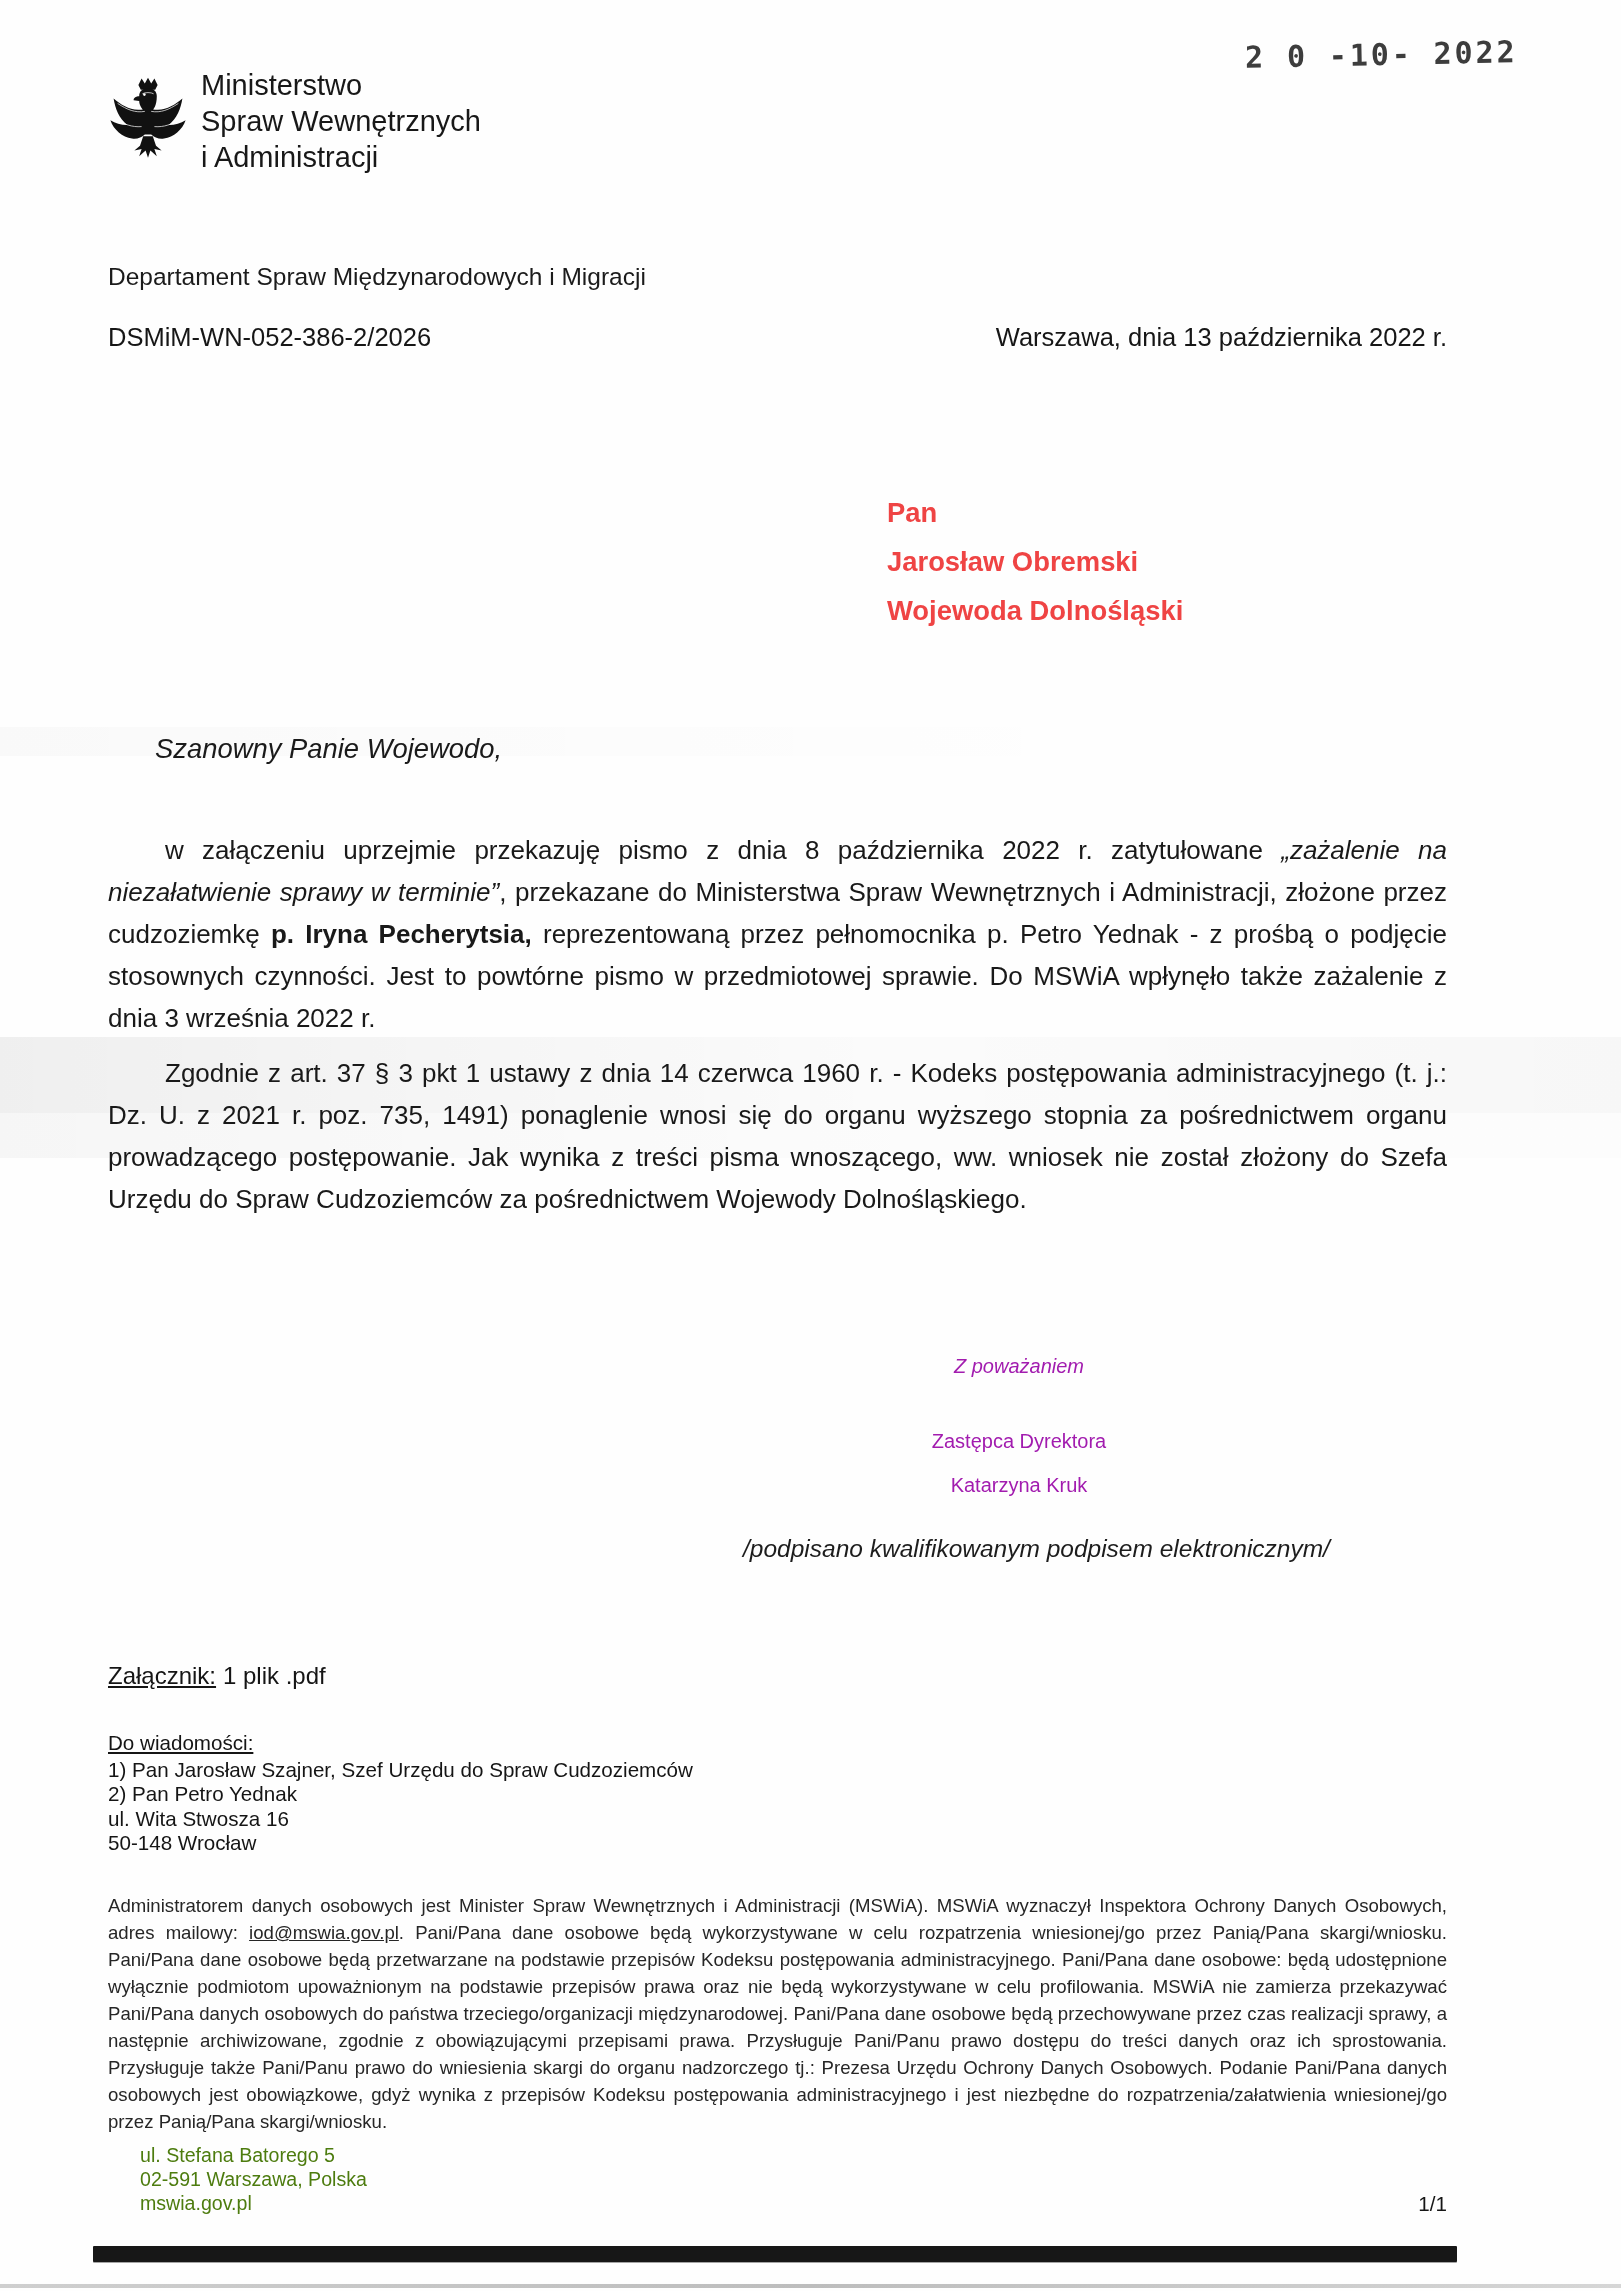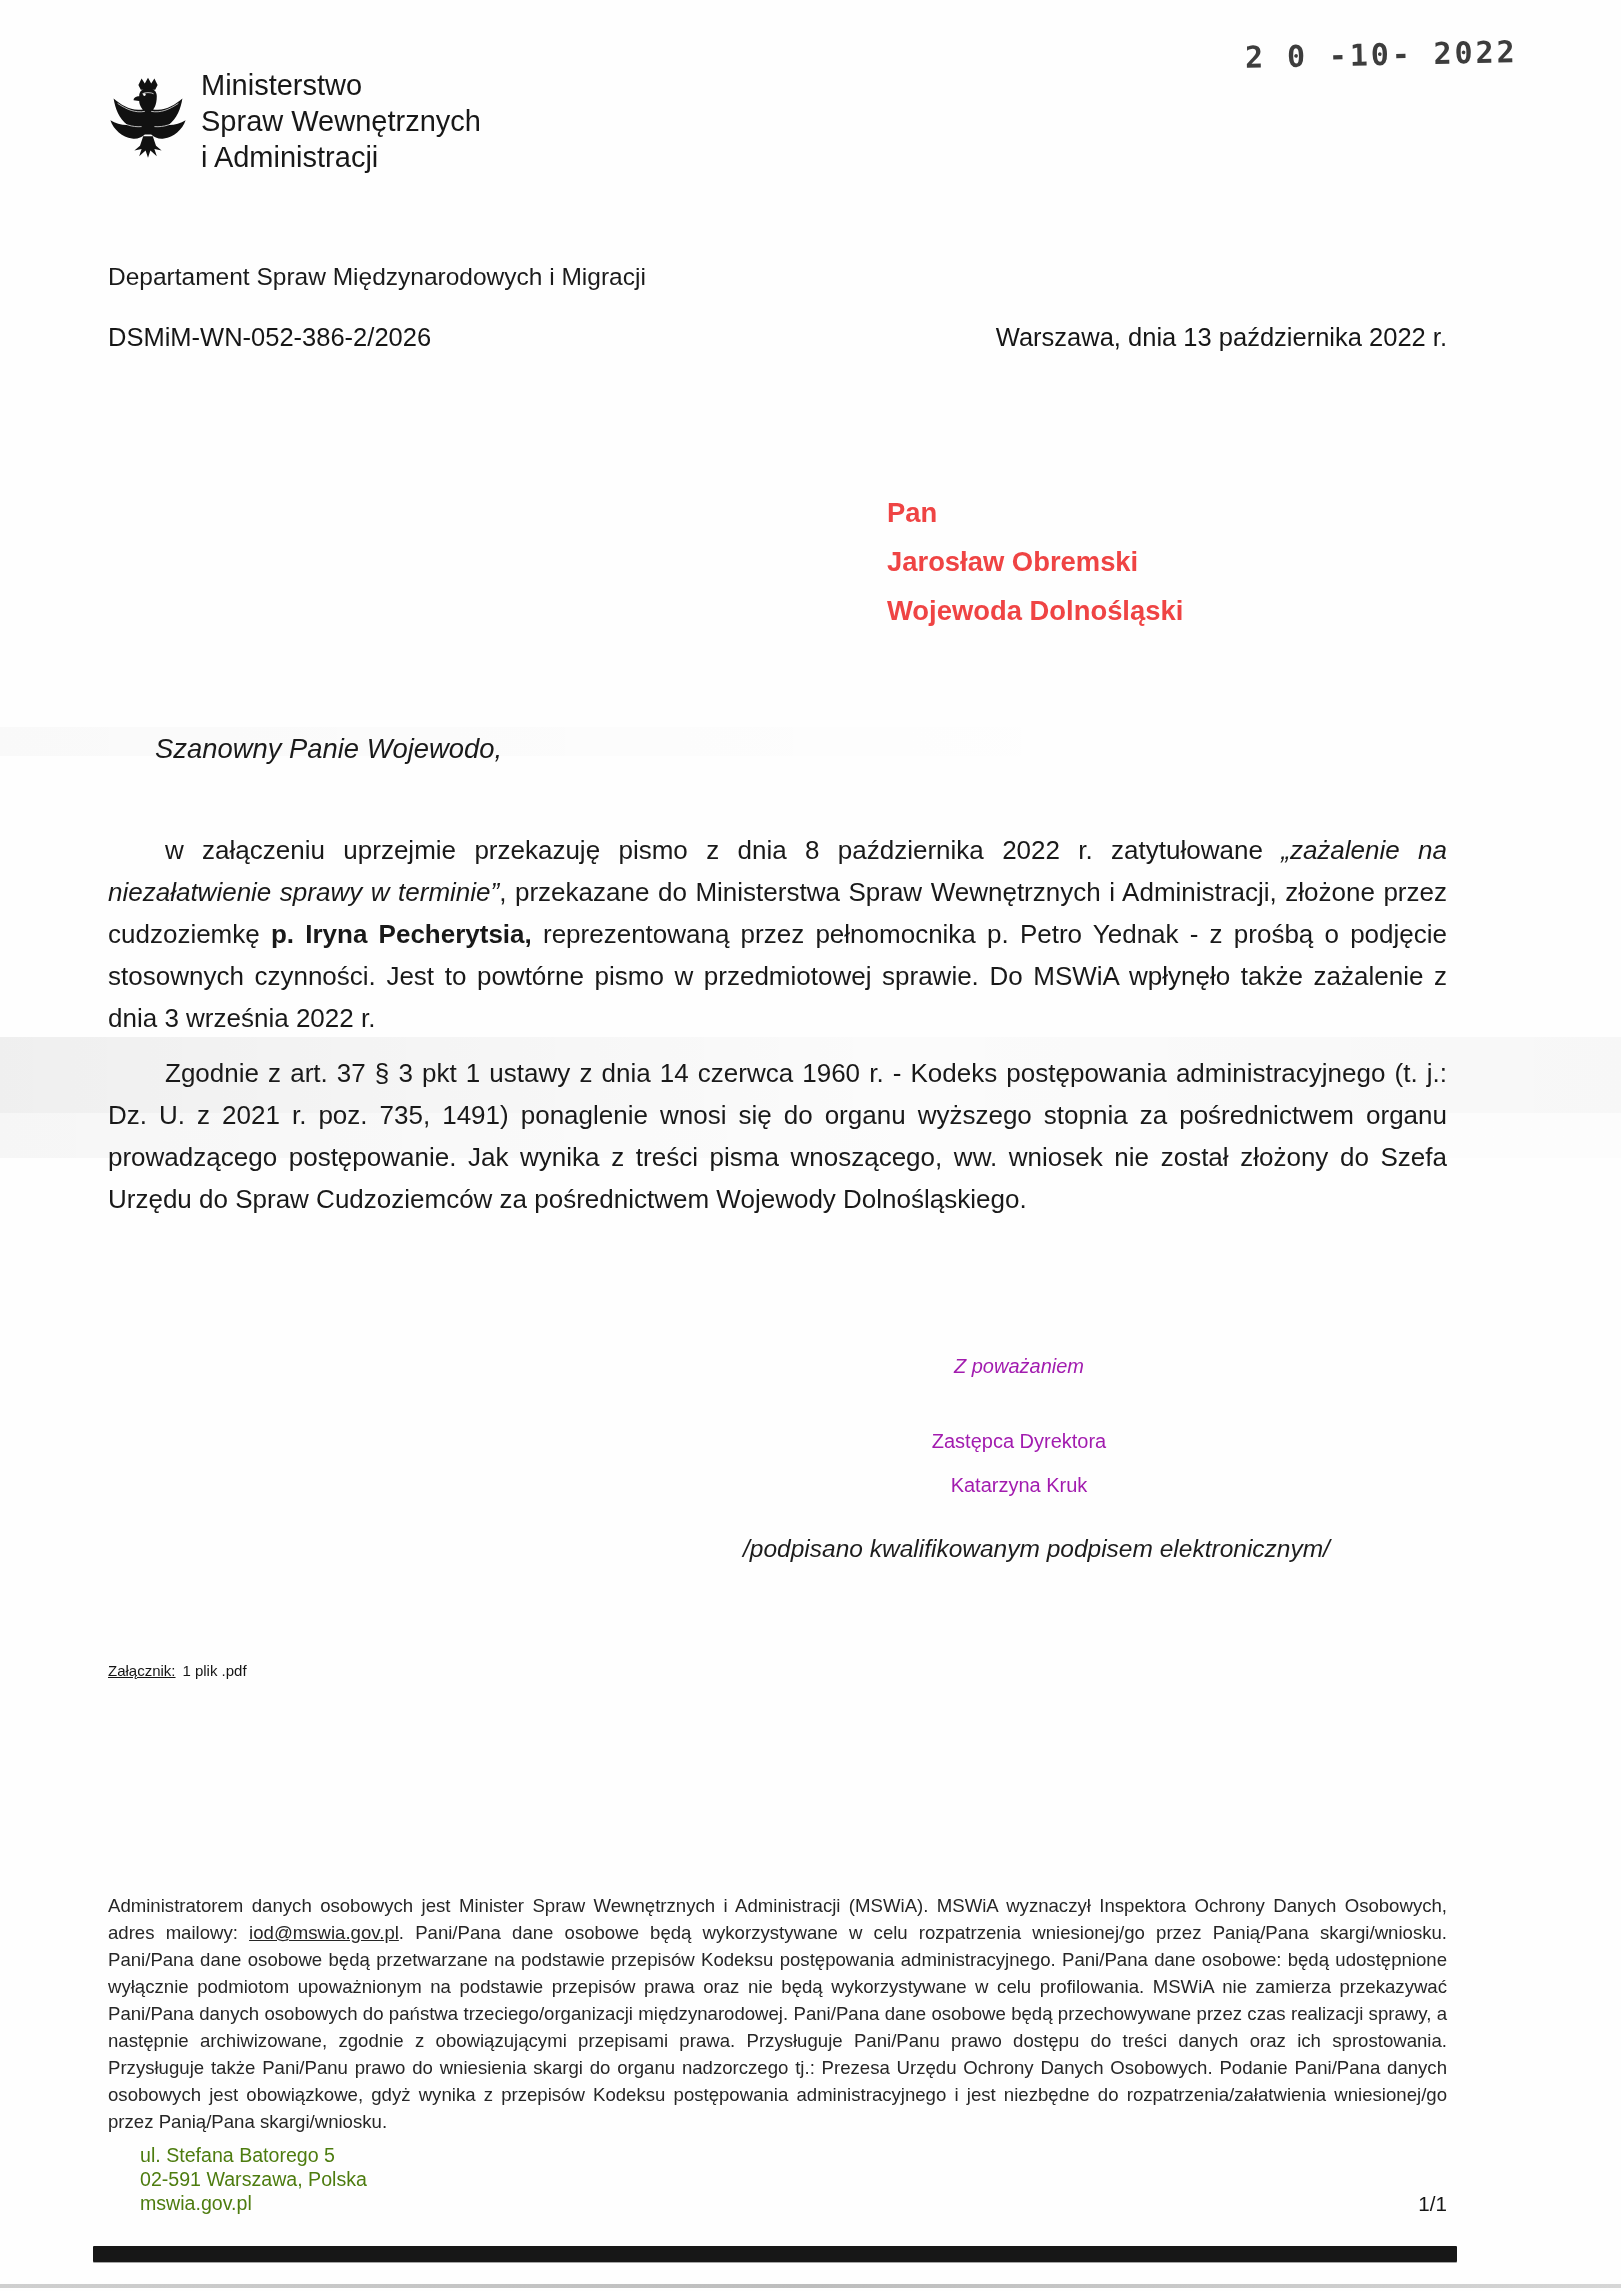--- a/index.html
+++ b/index.html
@@ -39,21 +39,21 @@
   .body-text p{margin:0;text-indent:57px;}
   .body-text p + p{margin-top:12.7px;}
   .it{font-style:italic;}
   .bd{font-weight:700;}
 
   .closing{position:absolute;left:833px;top:1355px;width:372px;text-align:center;font-size:20px;color:#a21caf;}
   .valediction{font-style:italic;}
   .signer{margin-top:41px;line-height:44px;}
   .esig{position:absolute;left:743px;top:1535px;width:737px;text-align:left;font-size:24.5px;font-style:italic;color:#1d1d1d;}
 
-  .attachment{position:absolute;left:108px;top:1662px;font-size:15px;color:#151515;}
+  .attachment{position:absolute;left:108px;top:1662px;font-size:24px;color:#151515;}
   .attachment .lbl{text-decoration:underline;}
   .attachment .val{margin-left:6.9px;}
 
   .cc{position:absolute;left:108px;top:1731px;font-size:20.6px;line-height:24.5px;color:#151515;}
   .cc .lbl{text-decoration:underline;display:block;margin-bottom:2px;}
 
   .privacy{position:absolute;left:108px;top:1892px;width:1339px;font-size:18.6px;line-height:27px;text-align:justify;color:#262626;}
   .privacy .email{text-decoration:underline;}
 
   .footer-address{position:absolute;left:108px;top:2143px;font-size:19.6px;line-height:24px;color:#4d7c0f;margin-left:32px;}
@@ -121,20 +121,27 @@
       <div>Zastępca Dyrektora</div>
       <div>Katarzyna Kruk</div>
     </div>
   </div>
   <div class="esig">/podpisano kwalifikowanym podpisem elektronicznym/</div>
 
   <div class="attachment">
     <span class="lbl">Załącznik:</span><span class="val">1 plik .pdf</span>
   </div>
 
+  <div class="cc">
+    <span class="lbl">Do wiadomości:</span>
+    <div>1) Pan Jarosław Szajner, Szef Urzędu do Spraw Cudzoziemców</div>
+    <div>2) Pan Petro Yednak</div>
+    <div>ul. Wita Stwosza 16</div>
+    <div>50-148 Wrocław</div>
+  </div>
 
   <div class="privacy"><span>Administratorem danych osobowych jest Minister Spraw Wewnętrznych i Administracji (MSWiA). MSWiA wyznaczył Inspektora Ochrony Danych Osobowych, adres mailowy: </span><span class="email">iod@mswia.gov.pl</span><span>. Pani/Pana dane osobowe będą wykorzystywane w celu rozpatrzenia wniesionej/go przez Panią/Pana skargi/wniosku. Pani/Pana dane osobowe będą przetwarzane na podstawie przepisów Kodeksu postępowania administracyjnego. Pani/Pana dane osobowe: będą udostępnione wyłącznie podmiotom upoważnionym na podstawie przepisów prawa oraz nie będą wykorzystywane w celu profilowania. MSWiA nie zamierza przekazywać Pani/Pana danych osobowych do państwa trzeciego/organizacji międzynarodowej. Pani/Pana dane osobowe będą przechowywane przez czas realizacji sprawy, a następnie archiwizowane, zgodnie z obowiązującymi przepisami prawa. Przysługuje Pani/Panu prawo dostępu do treści danych oraz ich sprostowania. Przysługuje także Pani/Panu prawo do wniesienia skargi do organu nadzorczego tj.: Prezesa Urzędu Ochrony Danych Osobowych. Podanie Pani/Pana danych osobowych jest obowiązkowe, gdyż wynika z przepisów Kodeksu postępowania administracyjnego i jest niezbędne do rozpatrzenia/załatwienia wniesionej/go przez Panią/Pana skargi/wniosku.</span></div>
 
   <div class="footer-address">
     <div>ul. Stefana Batorego 5</div>
     <div>02-591 Warszawa, Polska</div>
     <div>mswia.gov.pl</div>
   </div>
   <div class="page-number">1/1</div>
 

